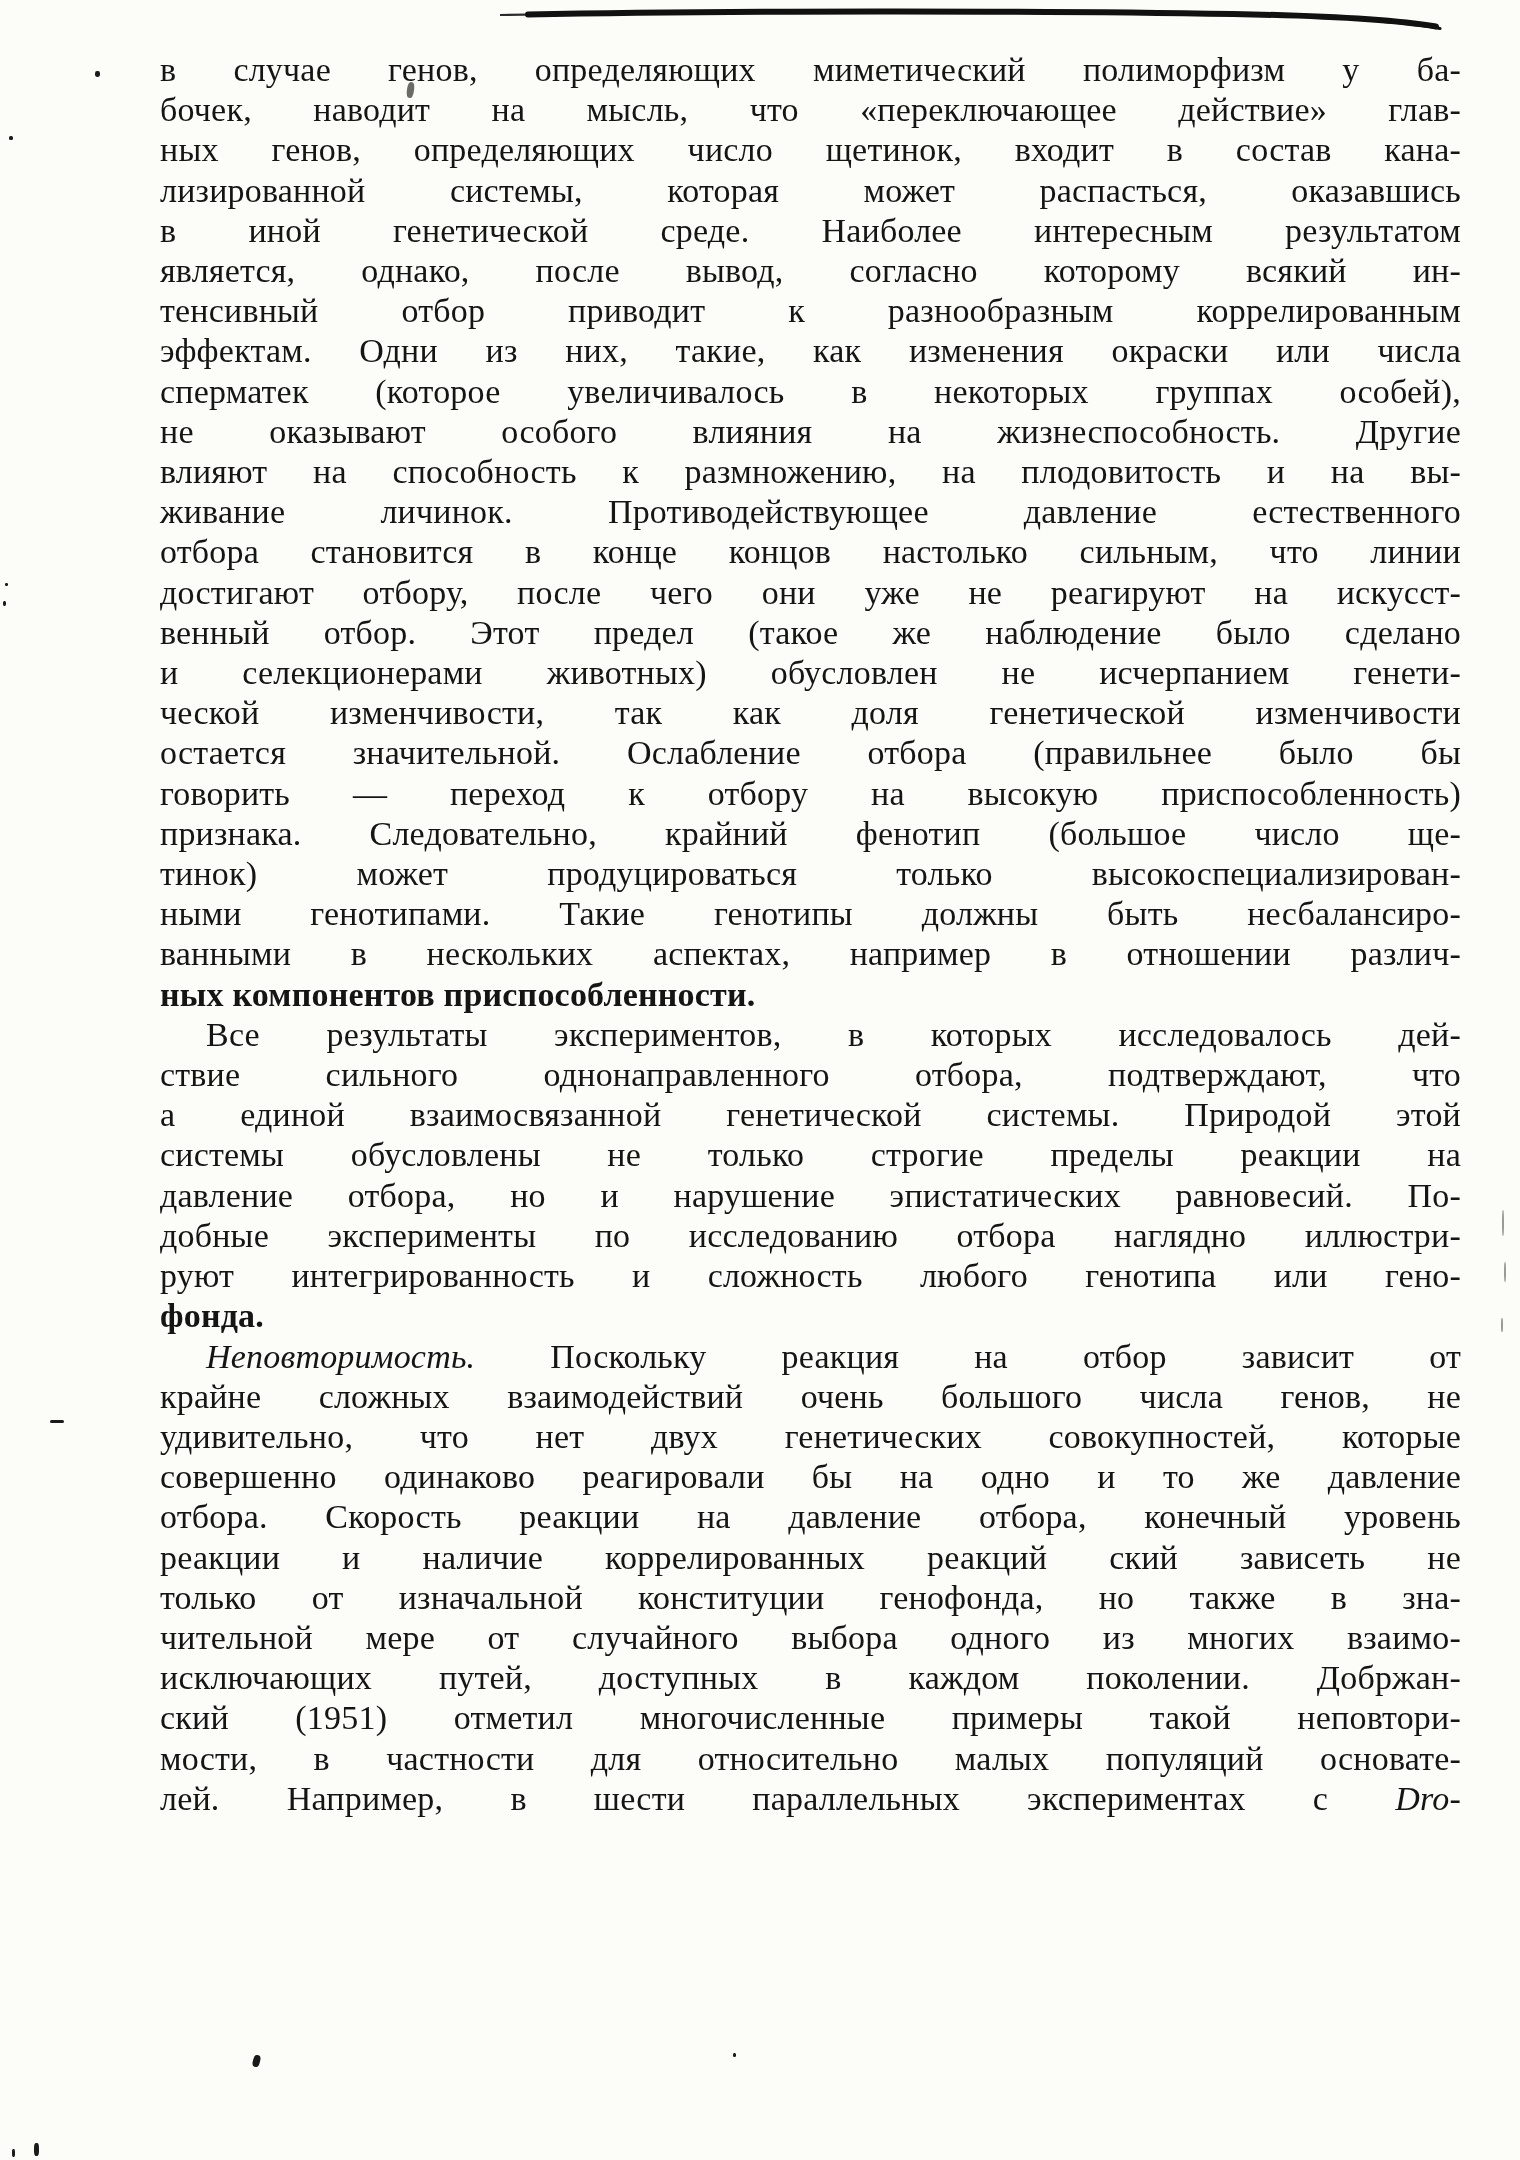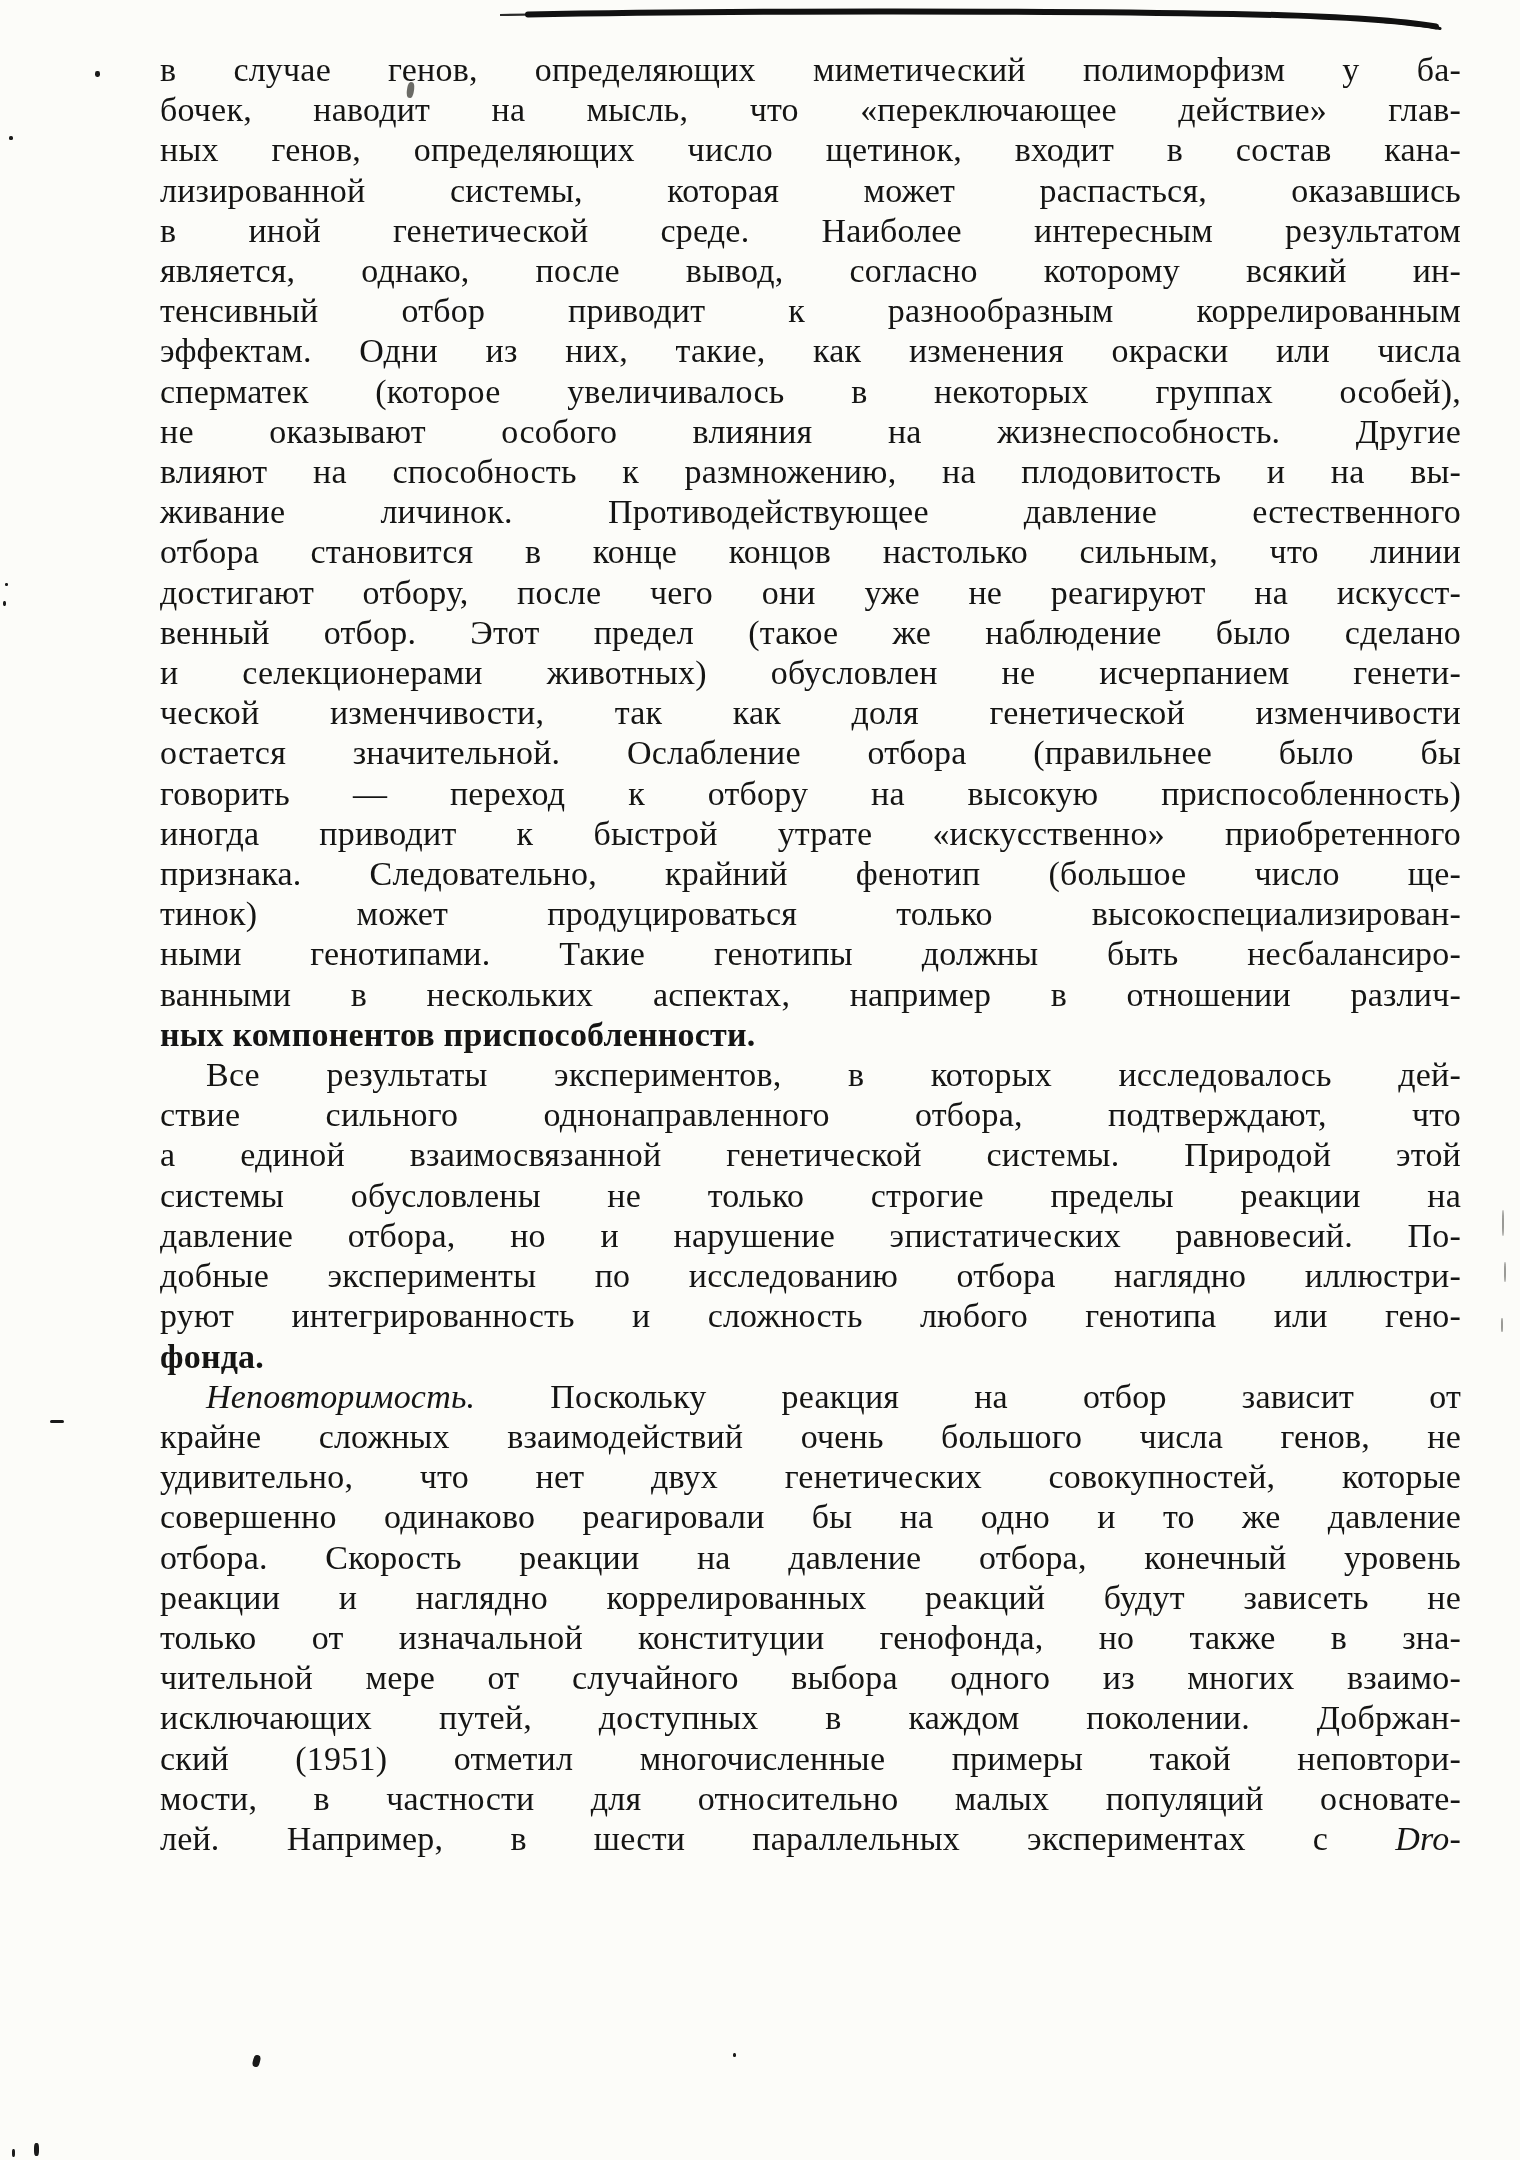--- a/index.html
+++ b/index.html
@@ -55,40 +55,39 @@
   <p class="ln">не оказывают особого влияния на жизнеспособность. Другие</p>
   <p class="ln">влияют на способность к размножению, на плодовитость и на вы-</p>
   <p class="ln">живание личинок. Противодействующее давление естественного</p>
   <p class="ln">отбора становится в конце концов настолько сильным, что линии</p>
   <p class="ln">достигают отбору, после чего они уже не реагируют на искусст-</p>
   <p class="ln">венный отбор. Этот предел (такое же наблюдение было сделано</p>
   <p class="ln">и селекционерами животных) обусловлен не исчерпанием генети-</p>
   <p class="ln">ческой изменчивости, так как доля генетической изменчивости</p>
   <p class="ln">остается значительной. Ослабление отбора (правильнее было бы</p>
   <p class="ln">говорить — переход к отбору на высокую приспособленность)</p>
-  <p class="ln">иногда приводит к быстрой утрате «искусственно» приобретенного</p>
   <p class="ln">признака. Следовательно, крайний фенотип (большое число ще-</p>
   <p class="ln">тинок) может продуцироваться только высокоспециализирован-</p>
   <p class="ln">ными генотипами. Такие генотипы должны быть несбалансиро-</p>
   <p class="ln">ванными в нескольких аспектах, например в отношении различ-</p>
   <p class="ln endpara">ных компонентов приспособленности.</p>
   <p class="ln indent">Все результаты экспериментов, в которых исследовалось дей-</p>
   <p class="ln">ствие сильного однонаправленного отбора, подтверждают, что</p>
   <p class="ln">а единой взаимосвязанной генетической системы. Природой этой</p>
   <p class="ln">системы обусловлены не только строгие пределы реакции на</p>
   <p class="ln">давление отбора, но и нарушение эпистатических равновесий. По-</p>
   <p class="ln">добные эксперименты по исследованию отбора наглядно иллюстри-</p>
   <p class="ln">руют интегрированность и сложность любого генотипа или гено-</p>
   <p class="ln endpara">фонда.</p>
   <p class="ln indent"><i>Неповторимость.</i><span> Поскольку реакция на отбор зависит от</span></p>
   <p class="ln">крайне сложных взаимодействий очень большого числа генов, не</p>
   <p class="ln">удивительно, что нет двух генетических совокупностей, которые</p>
   <p class="ln">совершенно одинаково реагировали бы на одно и то же давление</p>
   <p class="ln">отбора. Скорость реакции на давление отбора, конечный уровень</p>
-  <p class="ln">реакции и наглядно коррелированных реакций будут зависеть не</p>
+  <p class="ln">реакции и наличие коррелированных реакций ский зависеть не</p>
   <p class="ln">только от изначальной конституции генофонда, но также в зна-</p>
   <p class="ln">чительной мере от случайного выбора одного из многих взаимо-</p>
   <p class="ln">исключающих путей, доступных в каждом поколении. Добржан-</p>
   <p class="ln">ский (1951) отметил многочисленные примеры такой неповтори-</p>
   <p class="ln">мости, в частности для относительно малых популяций основате-</p>
   <p class="ln"><span>лей. Например, в шести параллельных экспериментах с </span><i>Dro-</i></p>
 </div>
 
 <div class="speck" style="left:95px;top:71px;width:5px;height:6px;"></div>
 <div class="speck" style="left:9px;top:136px;width:4px;height:4px;"></div>

